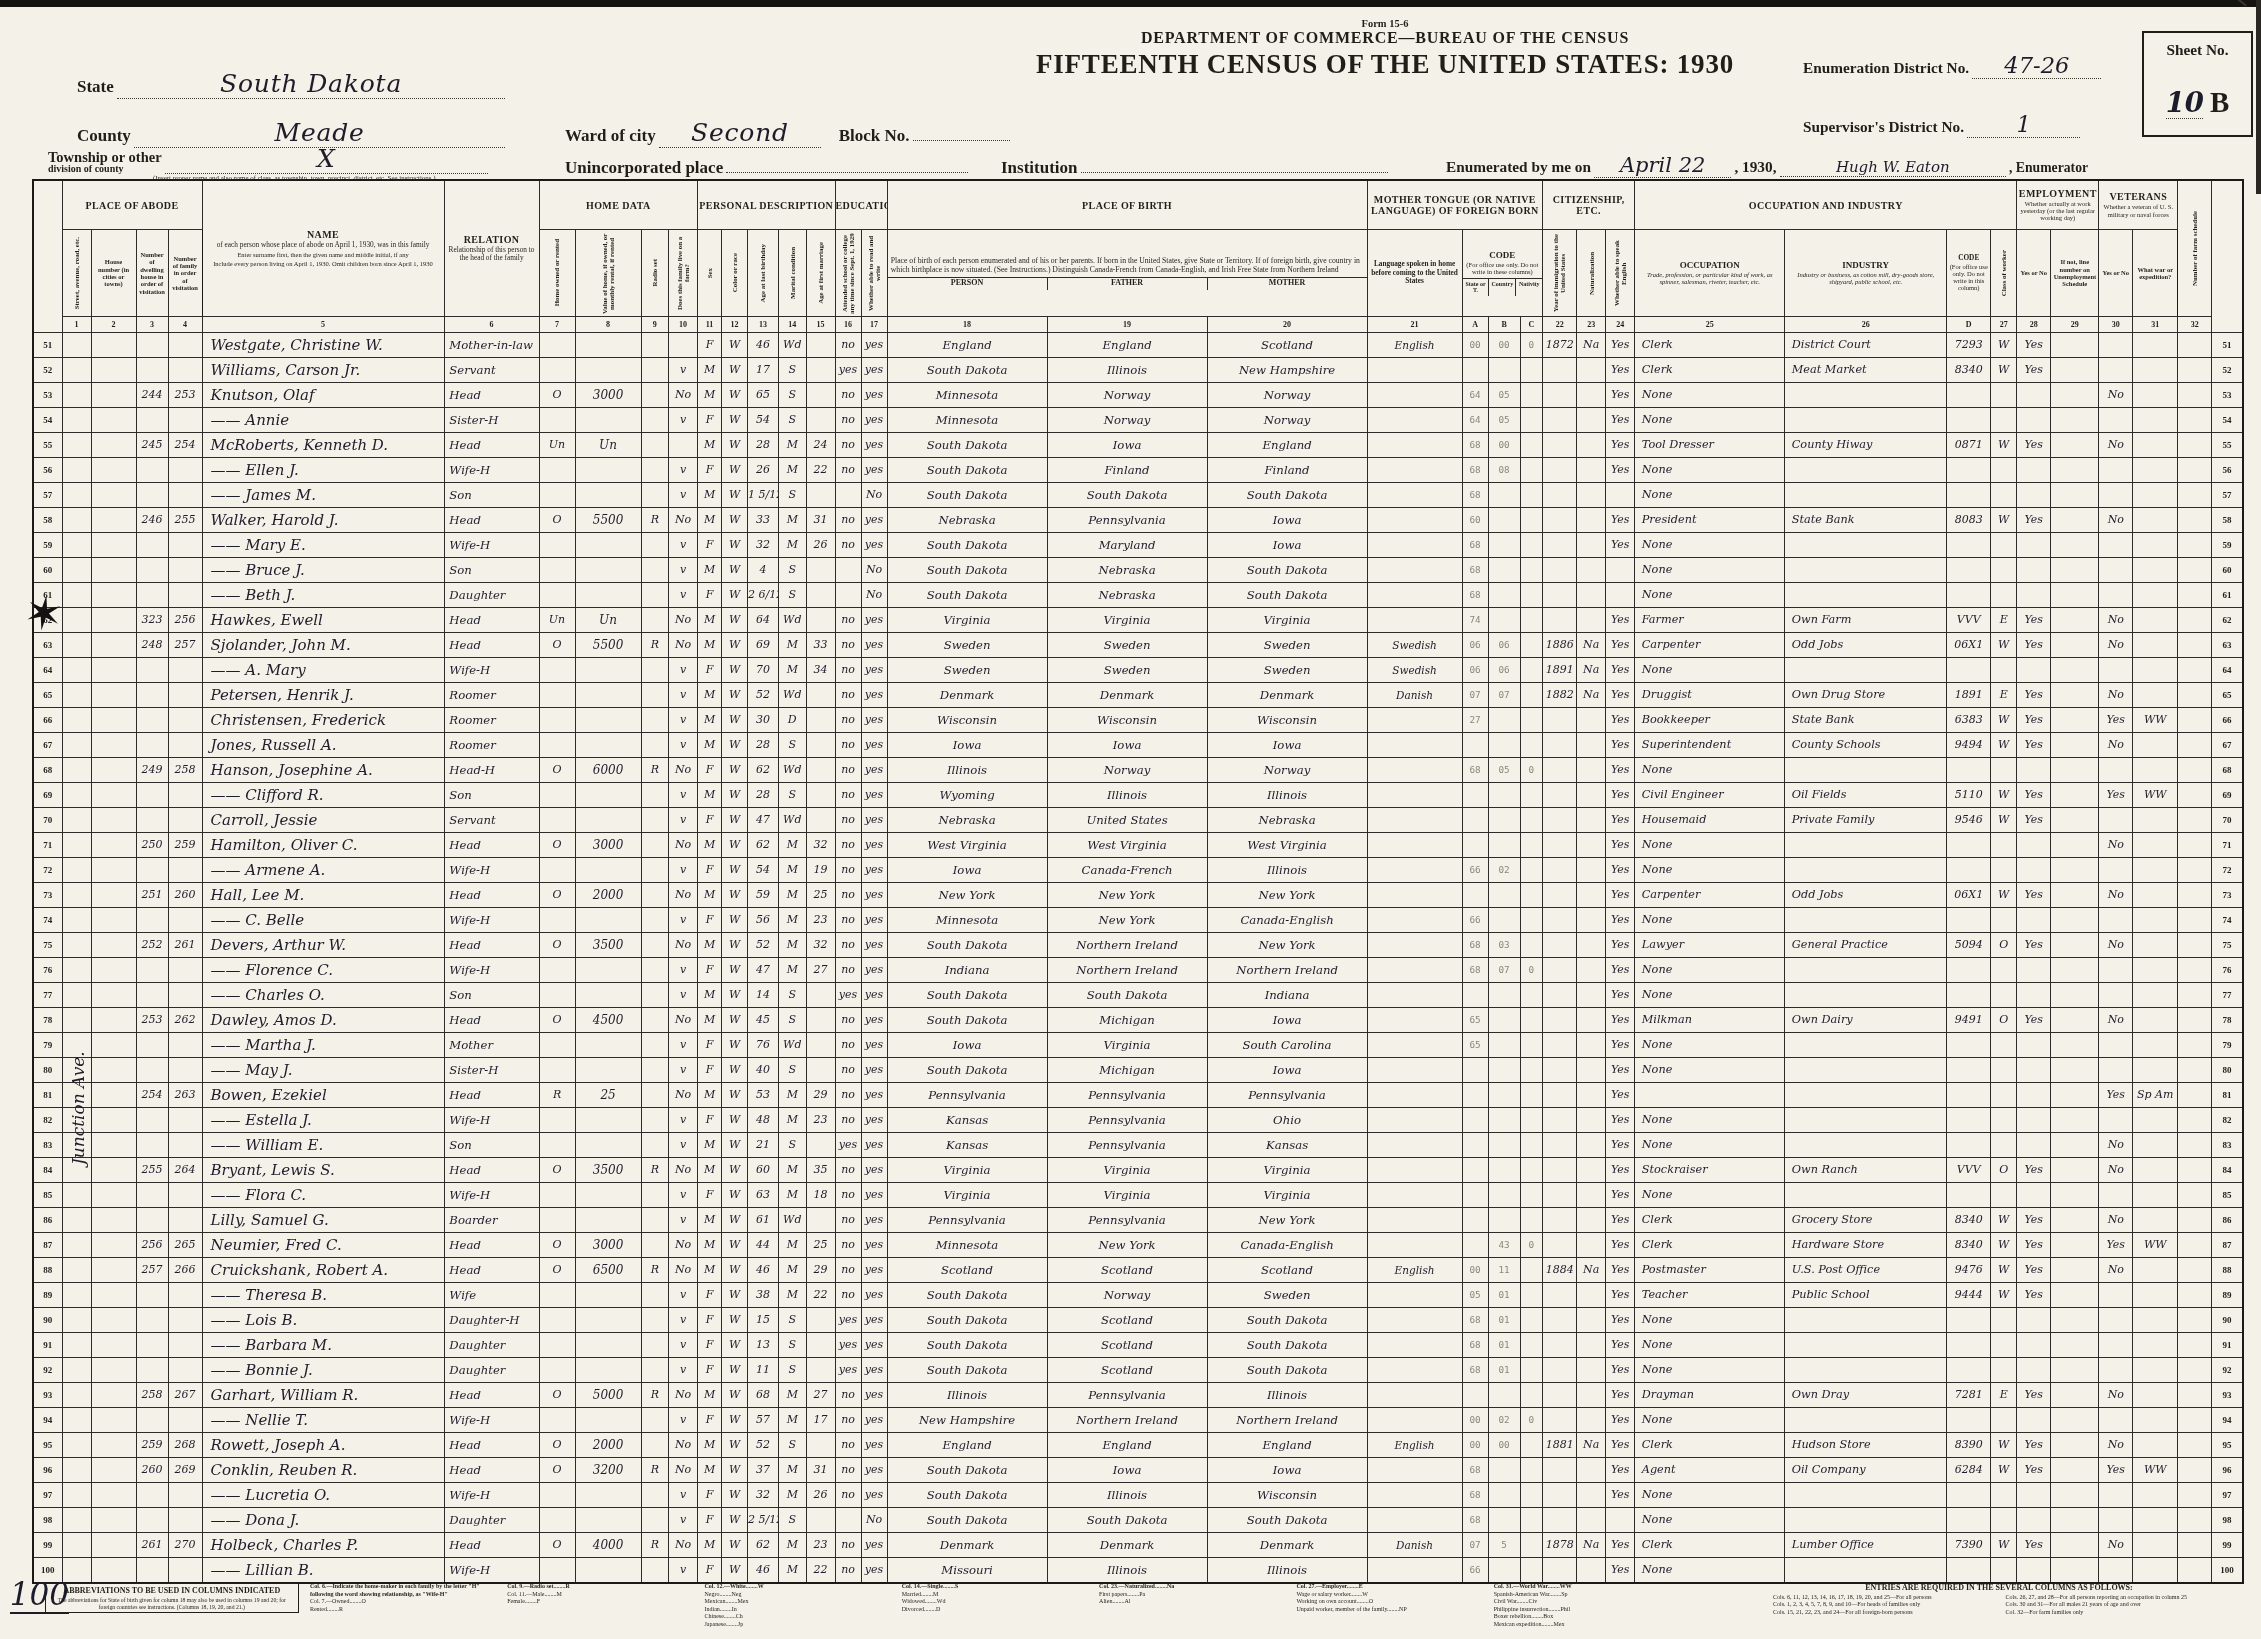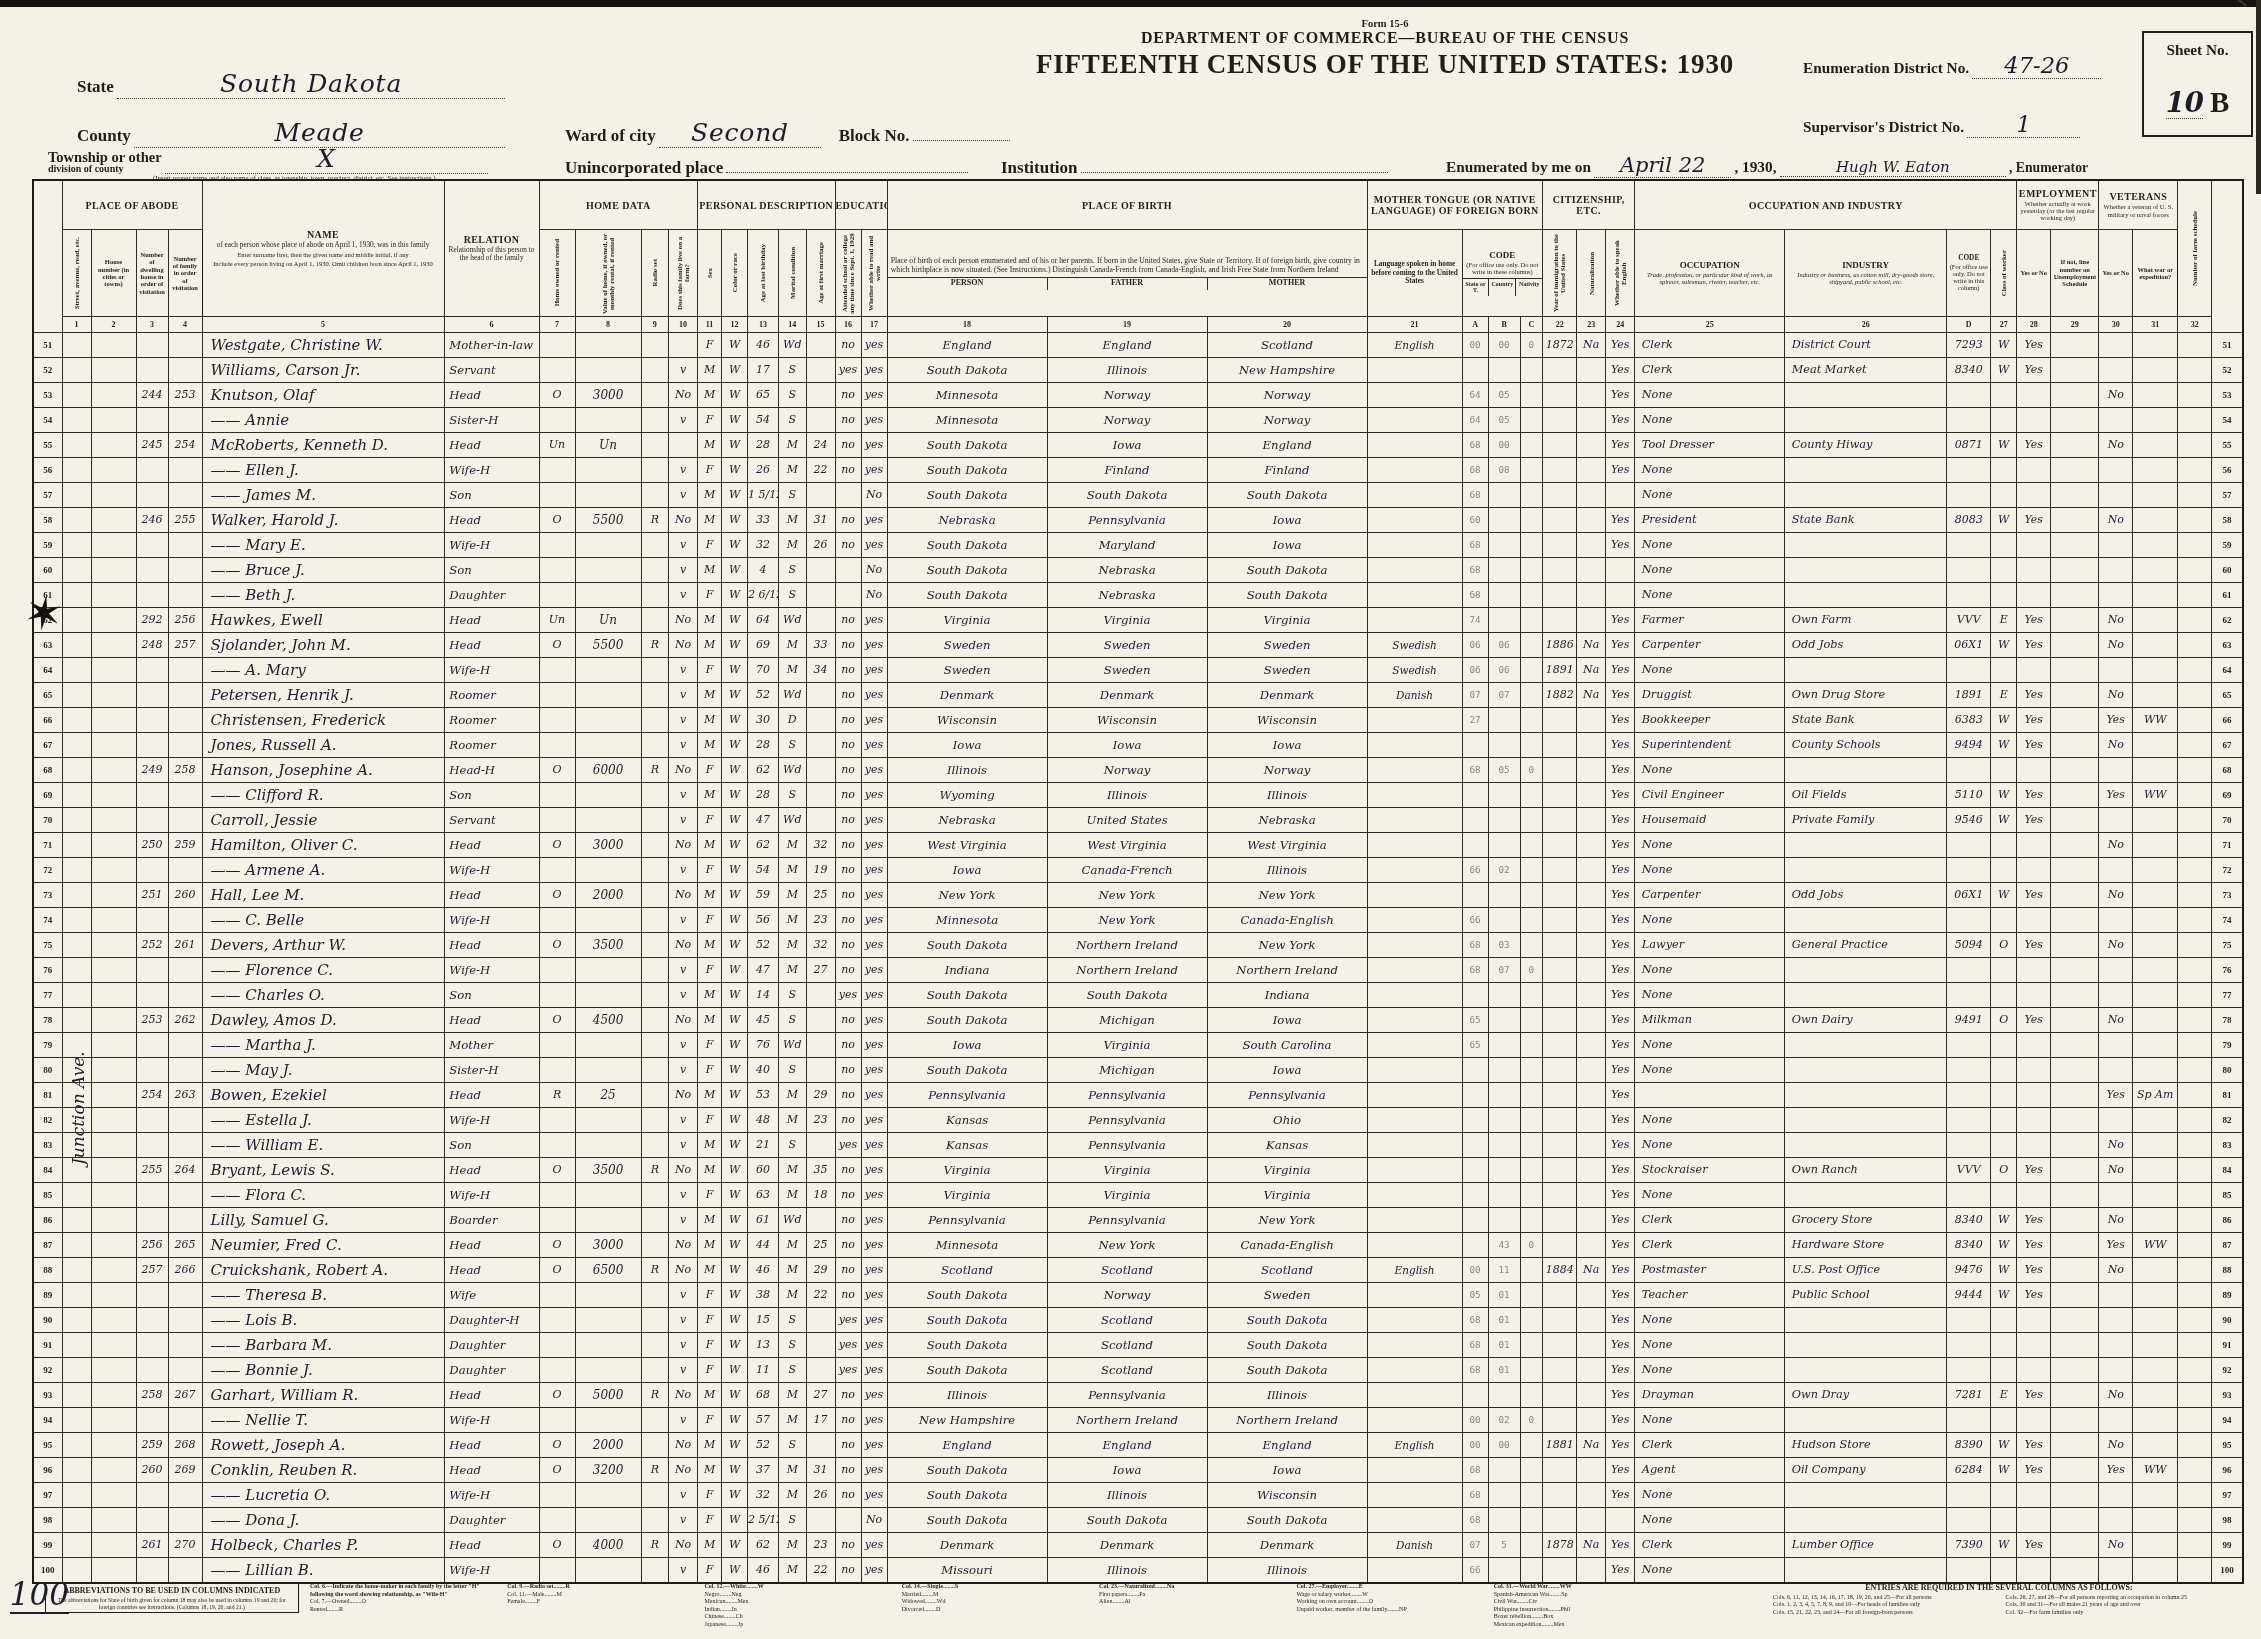--- a/index.html
+++ b/index.html
@@ -812,21 +812,21 @@
         <td class="c-e29 hwcell gthick"></td>
         <td class="c-v30 hwcell"></td>
         <td class="c-v31 hwcell gthick"></td>
         <td class="c-f32 hwcell gthick"></td>
         <td class="ln">61</td>
       </tr>
       <tr>
         <td class="ln ln">62</td>
         <td class="c-street hwcell gthick"></td>
         <td class="c-house hwcell"></td>
-        <td class="c-dwell hwcell">292</td>
+        <td class="c-dwell hwcell">323</td>
         <td class="c-fam hwcell gthick">256</td>
         <td class="c-name hwcell">Hawkes, Ewell</td>
         <td class="c-rel hwcell gthick">Head</td>
         <td class="c-own hwcell">Un</td>
         <td class="c-val hwcell">Un</td>
         <td class="c-radio hwcell"></td>
         <td class="c-farm hwcell gthick">No</td>
         <td class="c-sex hwcell">M</td>
         <td class="c-color hwcell">W</td>
         <td class="c-age hwcell">64</td>

